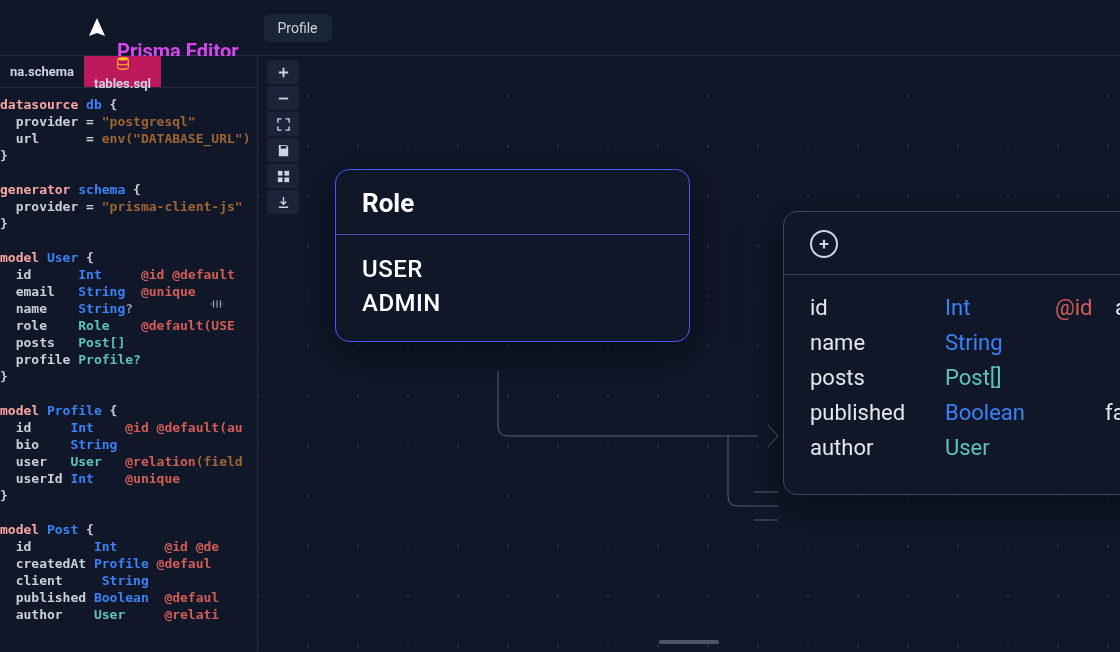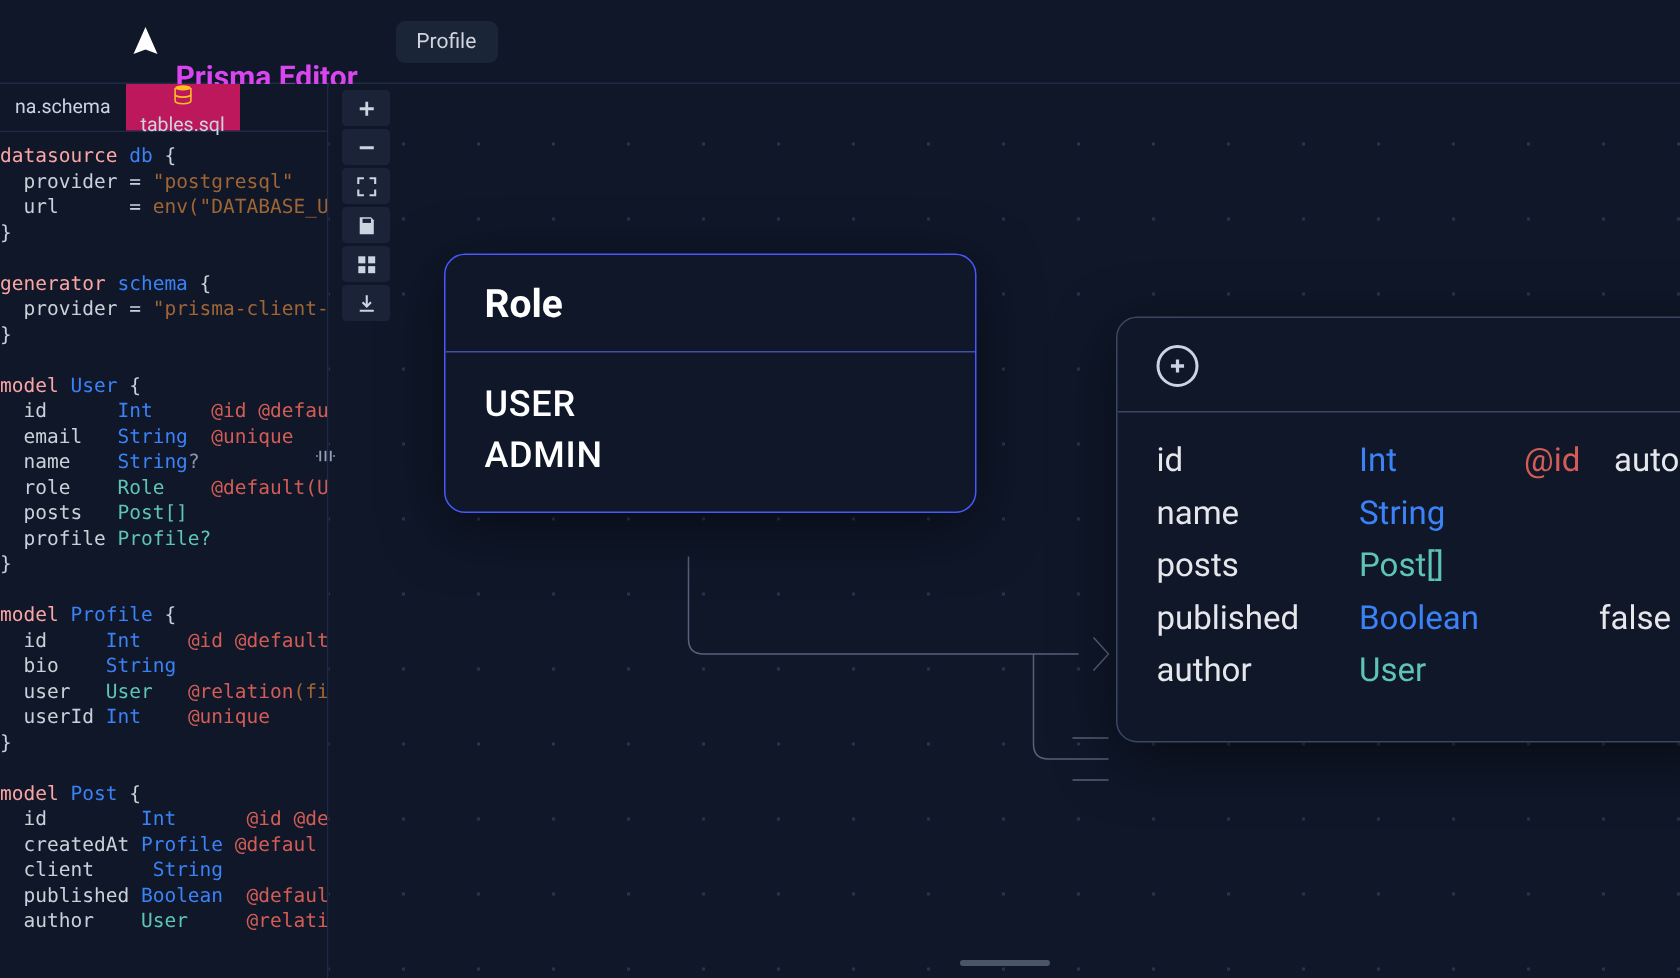--- a/index.html
+++ b/index.html
@@ -51,25 +51,26 @@
   }
 
   
   .main {
     display: flex;
     height: calc(100% - 56px);
   }
 
   
   .left-col {
-    width: 219px;
+    width: 258px;
     background: #0f1729;
     border-right: 1px solid #1f2a44;
     display: flex;
     flex-direction: column;
+    font-weight: bold;
   }
   .file-tabs {
     display: flex;
     height: 32px;
     border-bottom: 1px solid #1f2a44;
   }
   .file-tab {
     display: flex;
     align-items: center;
     gap: 6px;

